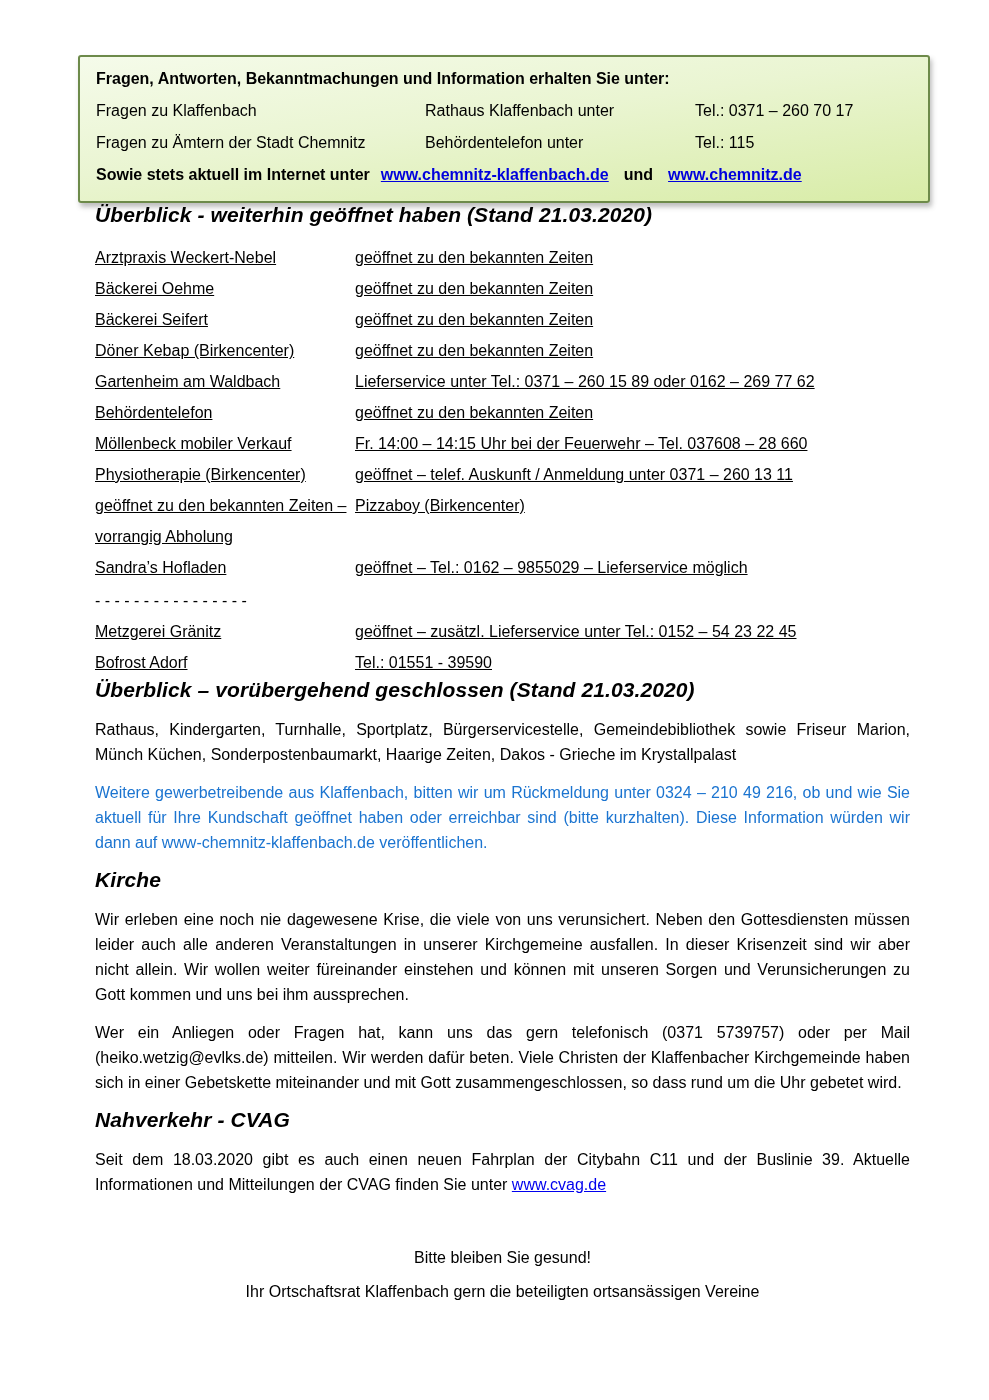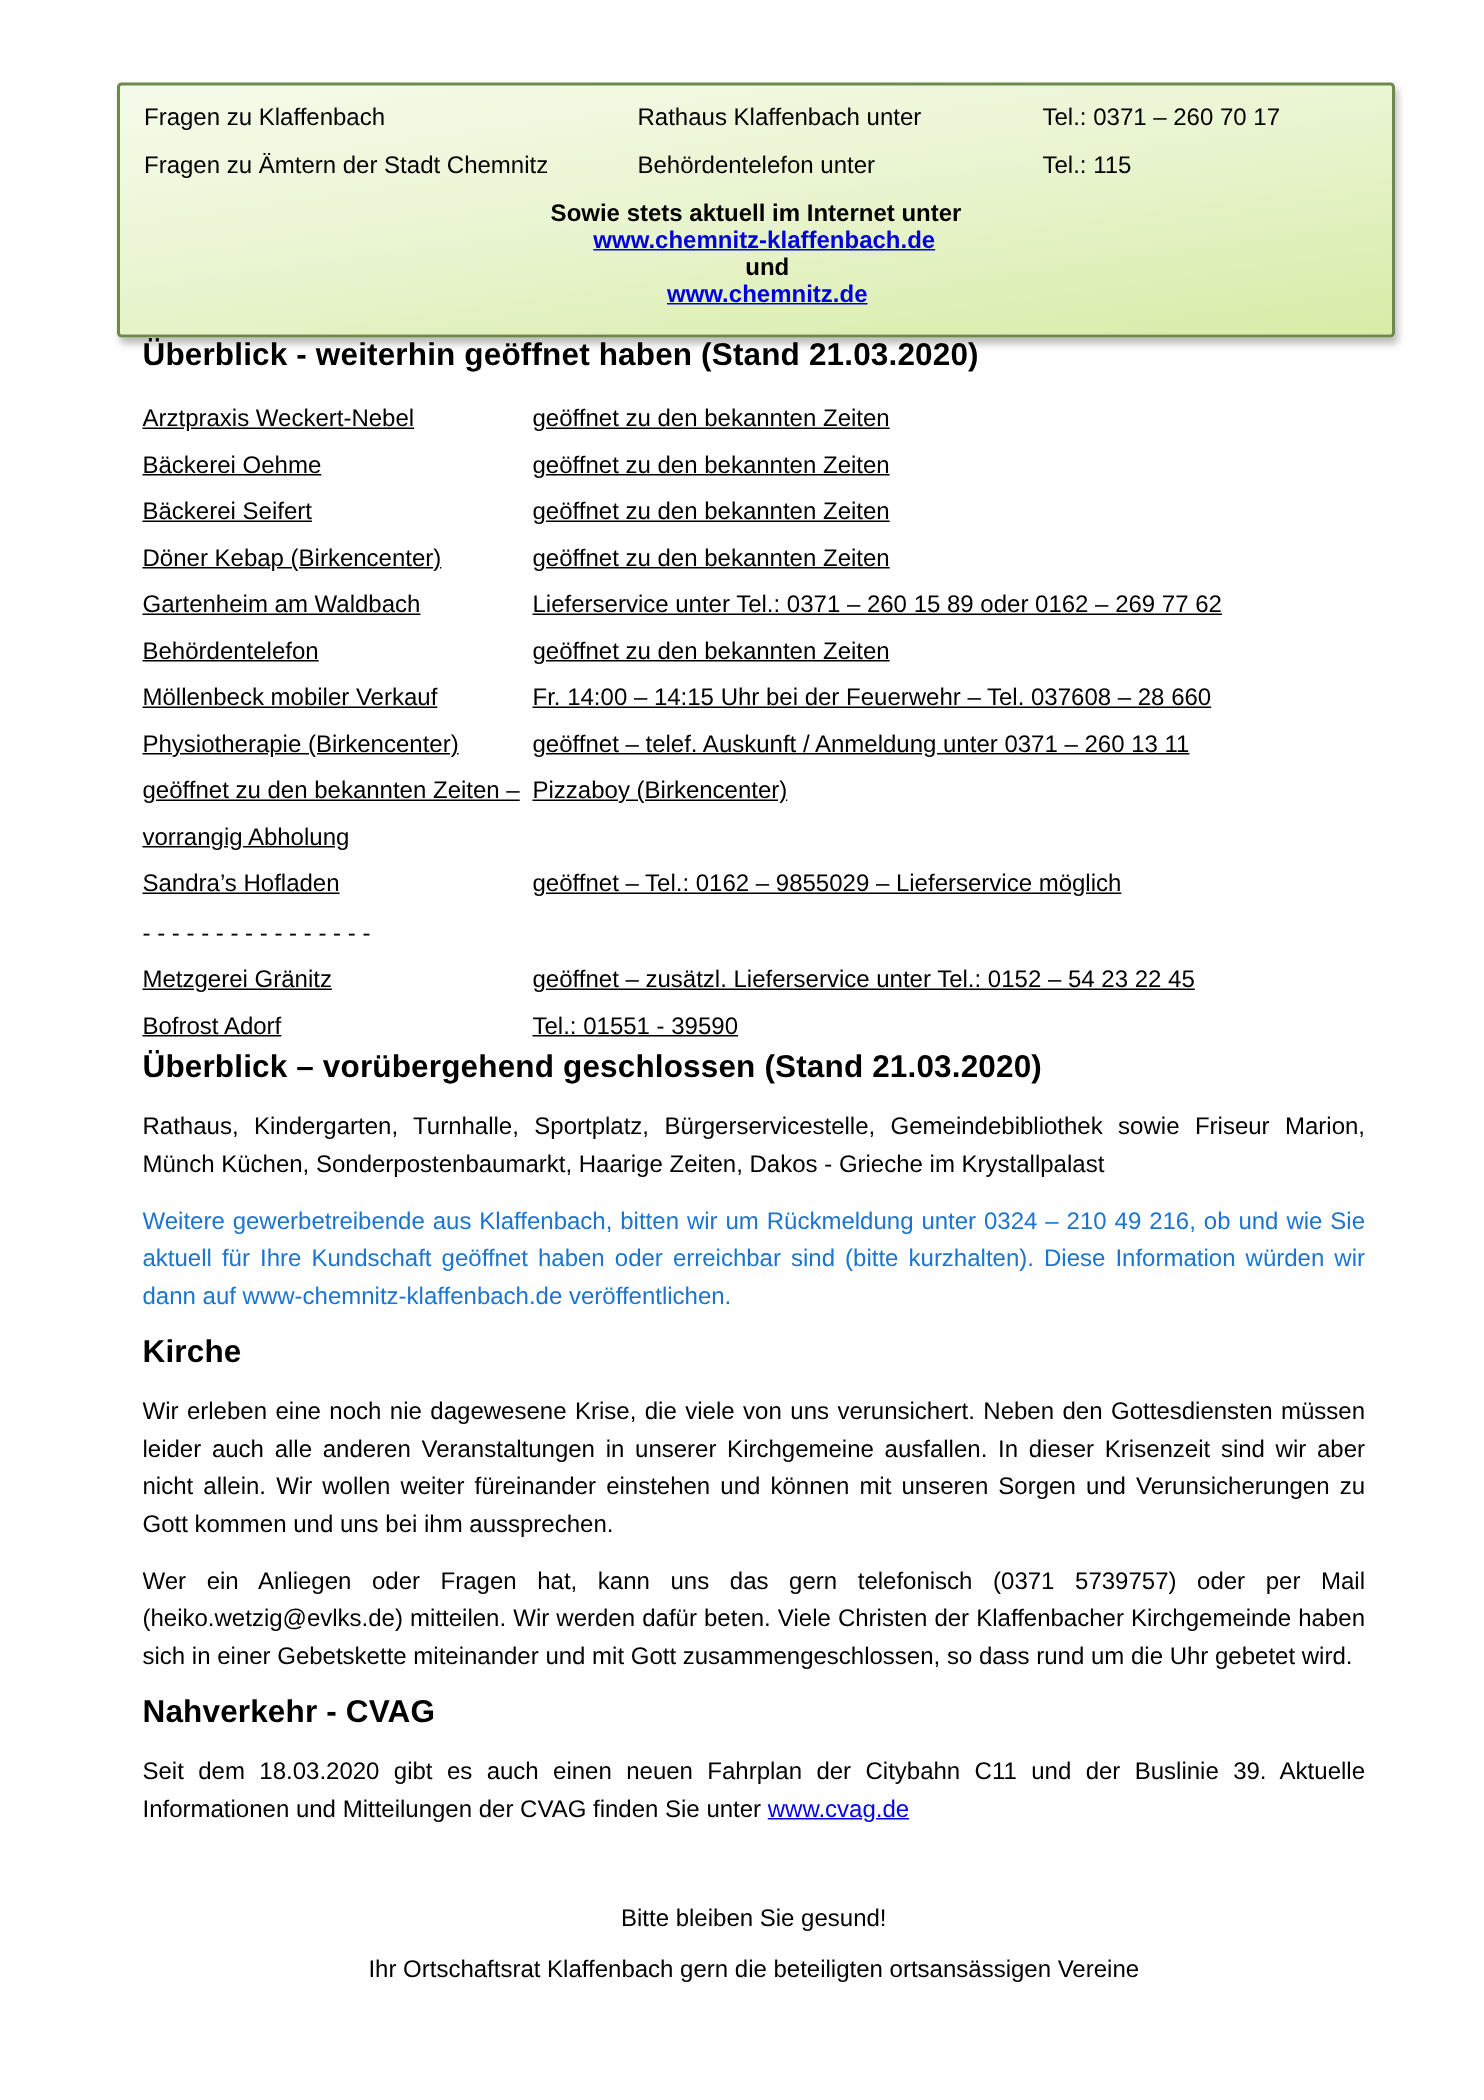--- a/index.html
+++ b/index.html
@@ -22,38 +22,39 @@
     background: linear-gradient(172deg, #f5fbea 0%, #eaf5d2 45%, #d8eca7 100%);
     box-shadow: 2px 4px 5px rgba(110,110,110,0.45);
     padding: 13px 16px 17px 16px;
   }
   .box-title { font-weight: bold; margin-bottom: 14px; }
   .box-row {
     display: grid;
     grid-template-columns: 329px 270px 1fr;
     margin-bottom: 14px;
   }
-  .box-footer { display: flex; align-items: center; font-weight: bold; flex-direction: column; }
+  .box-footer { display: flex; align-items: flex-end; font-weight: bold; }
   .box-footer .gap1 { margin-left: 11px; }
   .box-footer .gap2 { margin-left: 15px; }
   a.box-link {
     color: #0000dd;
     font-weight: bold;
     text-decoration: underline;
     cursor: pointer;
   }
 
   
   .content { padding: 0 79px 0 95px; }
 
   h2.section-heading {
     font-size: 21px;
     font-weight: bold;
     margin: 0 0 15px 0;
     letter-spacing: 0.1px;
+    font-style: italic;
   }
   .mt-box   { margin-top: 39px; }
   .mt-sect  { margin-top: 41px; }
 
   .entry-row {
     display: grid;
     grid-template-columns: 260px 1fr;
     line-height: 31px;
     text-decoration: underline;
   }
@@ -75,20 +76,21 @@
   p.closing-line { margin: 0; line-height: 25px; text-align: center; }
   .closing-first { margin-top: 48px !important; }
   .closing-second { margin-top: 9px !important; }
 </style>
 </head>
 <body>
 
 <div>
 
   <div class="info-box">
+    <div class="box-title">Fragen, Antworten, Bekanntmachungen und Information erhalten Sie unter:</div>
 
     <div class="box-row">
       <span>Fragen zu Klaffenbach</span>
       <span>Rathaus Klaffenbach unter</span>
       <span>Tel.: 0371 – 260 70 17</span>
     </div>
 
     <div class="box-row">
       <span>Fragen zu Ämtern der Stadt Chemnitz</span>
       <span>Behördentelefon unter</span>

